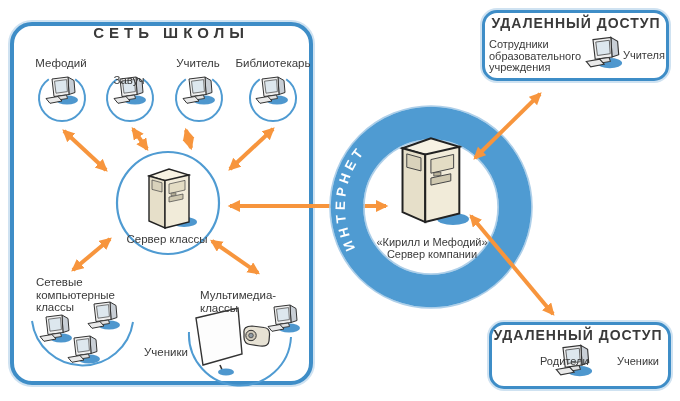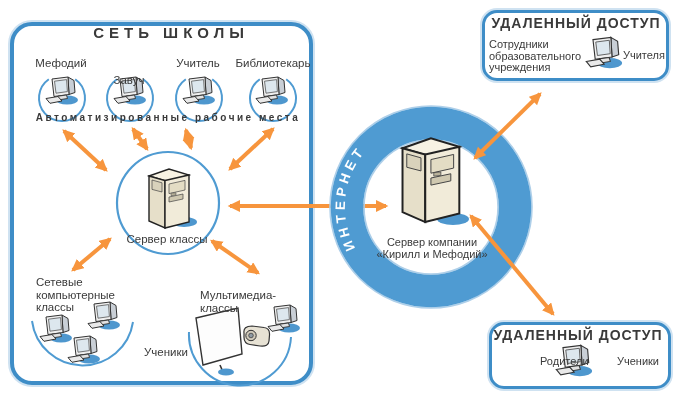--- a/index.html
+++ b/index.html
@@ -126,40 +126,39 @@
     <use href="#pc" transform="translate(554,342) scale(1.12)"></use>
   </svg>
 
   <div class="lbl ctr title-school" style="left:171px;top:27px;">СЕТЬ ШКОЛЫ</div>
 
   <div class="lbl ctr" style="left:61px;top:57px;">Мефодий</div>
   <div class="lbl ctr" style="left:129px;top:57px;margin-top:17px;">Завуч</div>
   <div class="lbl ctr" style="left:198px;top:57px;">Учитель</div>
   <div class="lbl ctr" style="left:273px;top:57px;">Библиотекарь</div>
 
-  <div class="lbl ctr caption" style="left:168px;top:112px;">Автоматизированные рабочие места</div>
 
   <div class="lbl ctr" style="left:167px;top:233px;">Сервер классы</div>
 
   <div class="lbl" style="left:36px;top:276px;">
     <div>Сетевые</div>
     <div>компьютерные</div>
     <div>классы</div>
   </div>
 
   <div class="lbl" style="left:200px;top:277px;margin-top:12px;">
     <div>Мультимедиа-</div>
     <div>классы</div>
   </div>
 
   <div class="lbl ctr" style="left:166px;top:346px;">Ученики</div>
 
   <div class="lbl ctr fs11" style="left:432px;top:236px;line-height:12px;">
+    <div>«Кирилл и Мефодий»</div>
     <div>Сервер компании</div>
-    <div>«Кирилл и Мефодий»</div>
   </div>
 
   <div class="lbl ctr remote-title" style="left:576px;top:17px;">УДАЛЕННЫЙ ДОСТУП</div>
   <div class="lbl fs11" style="left:489px;top:39px;">
     <div>Сотрудники</div>
     <div>образовательного</div>
     <div>учреждения</div>
   </div>
   <div class="lbl fs11" style="left:623px;top:50px;">Учителя</div>
 

